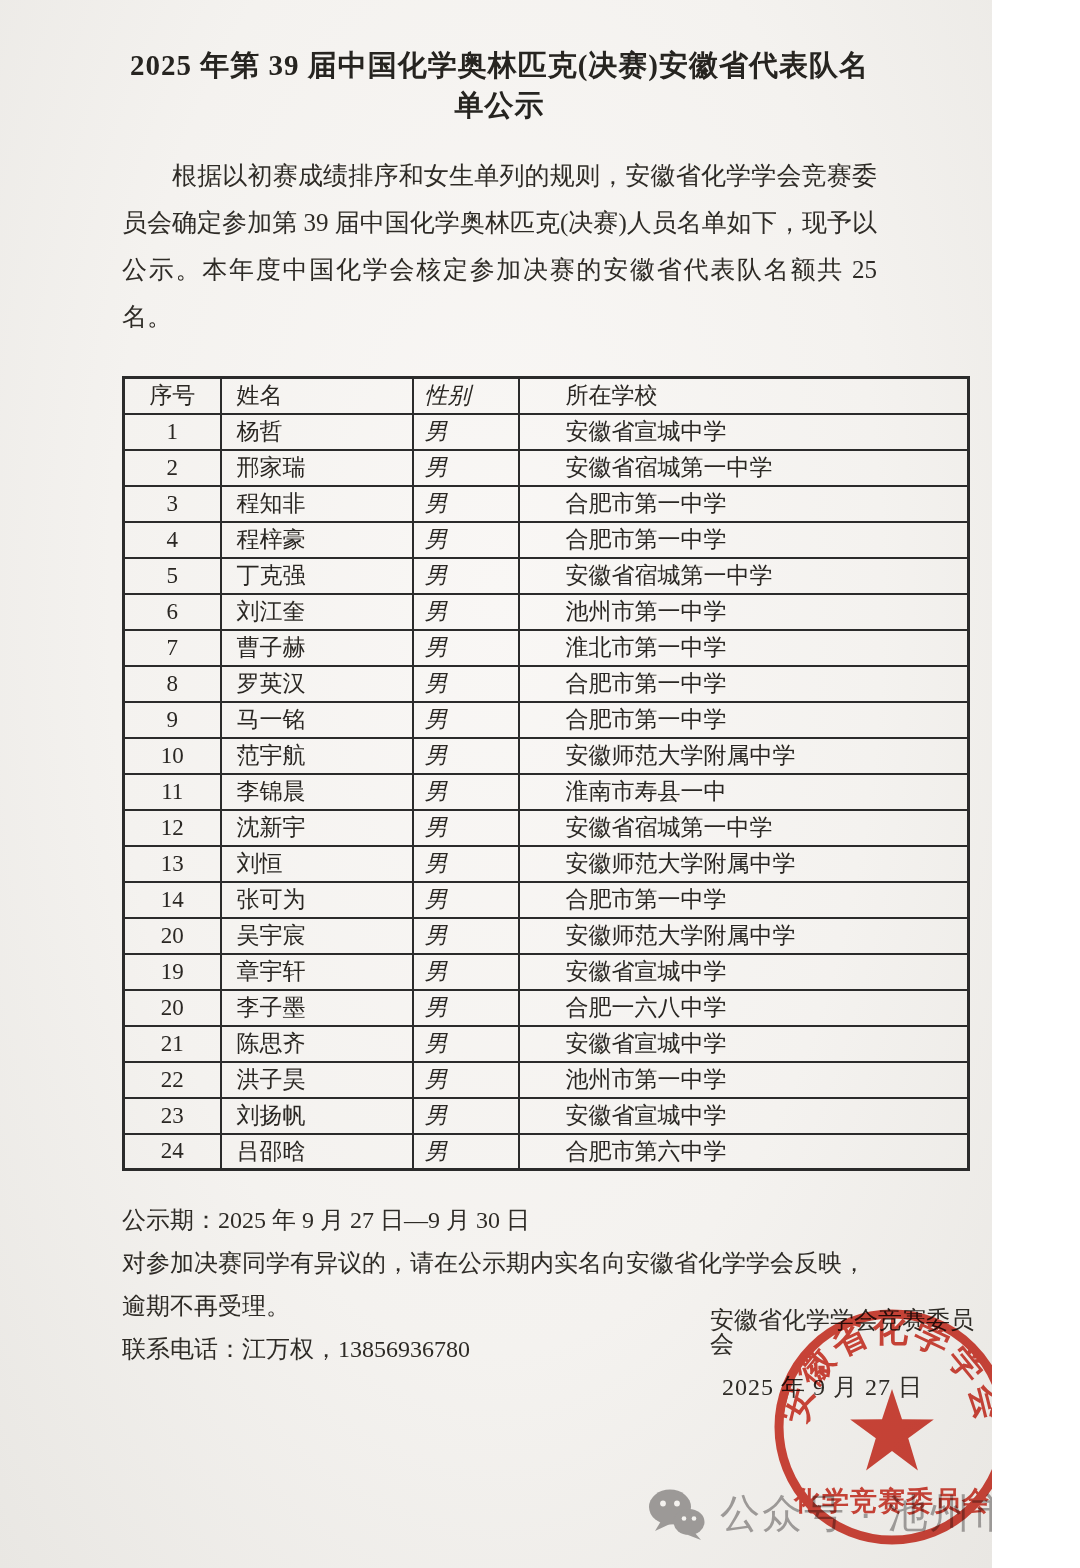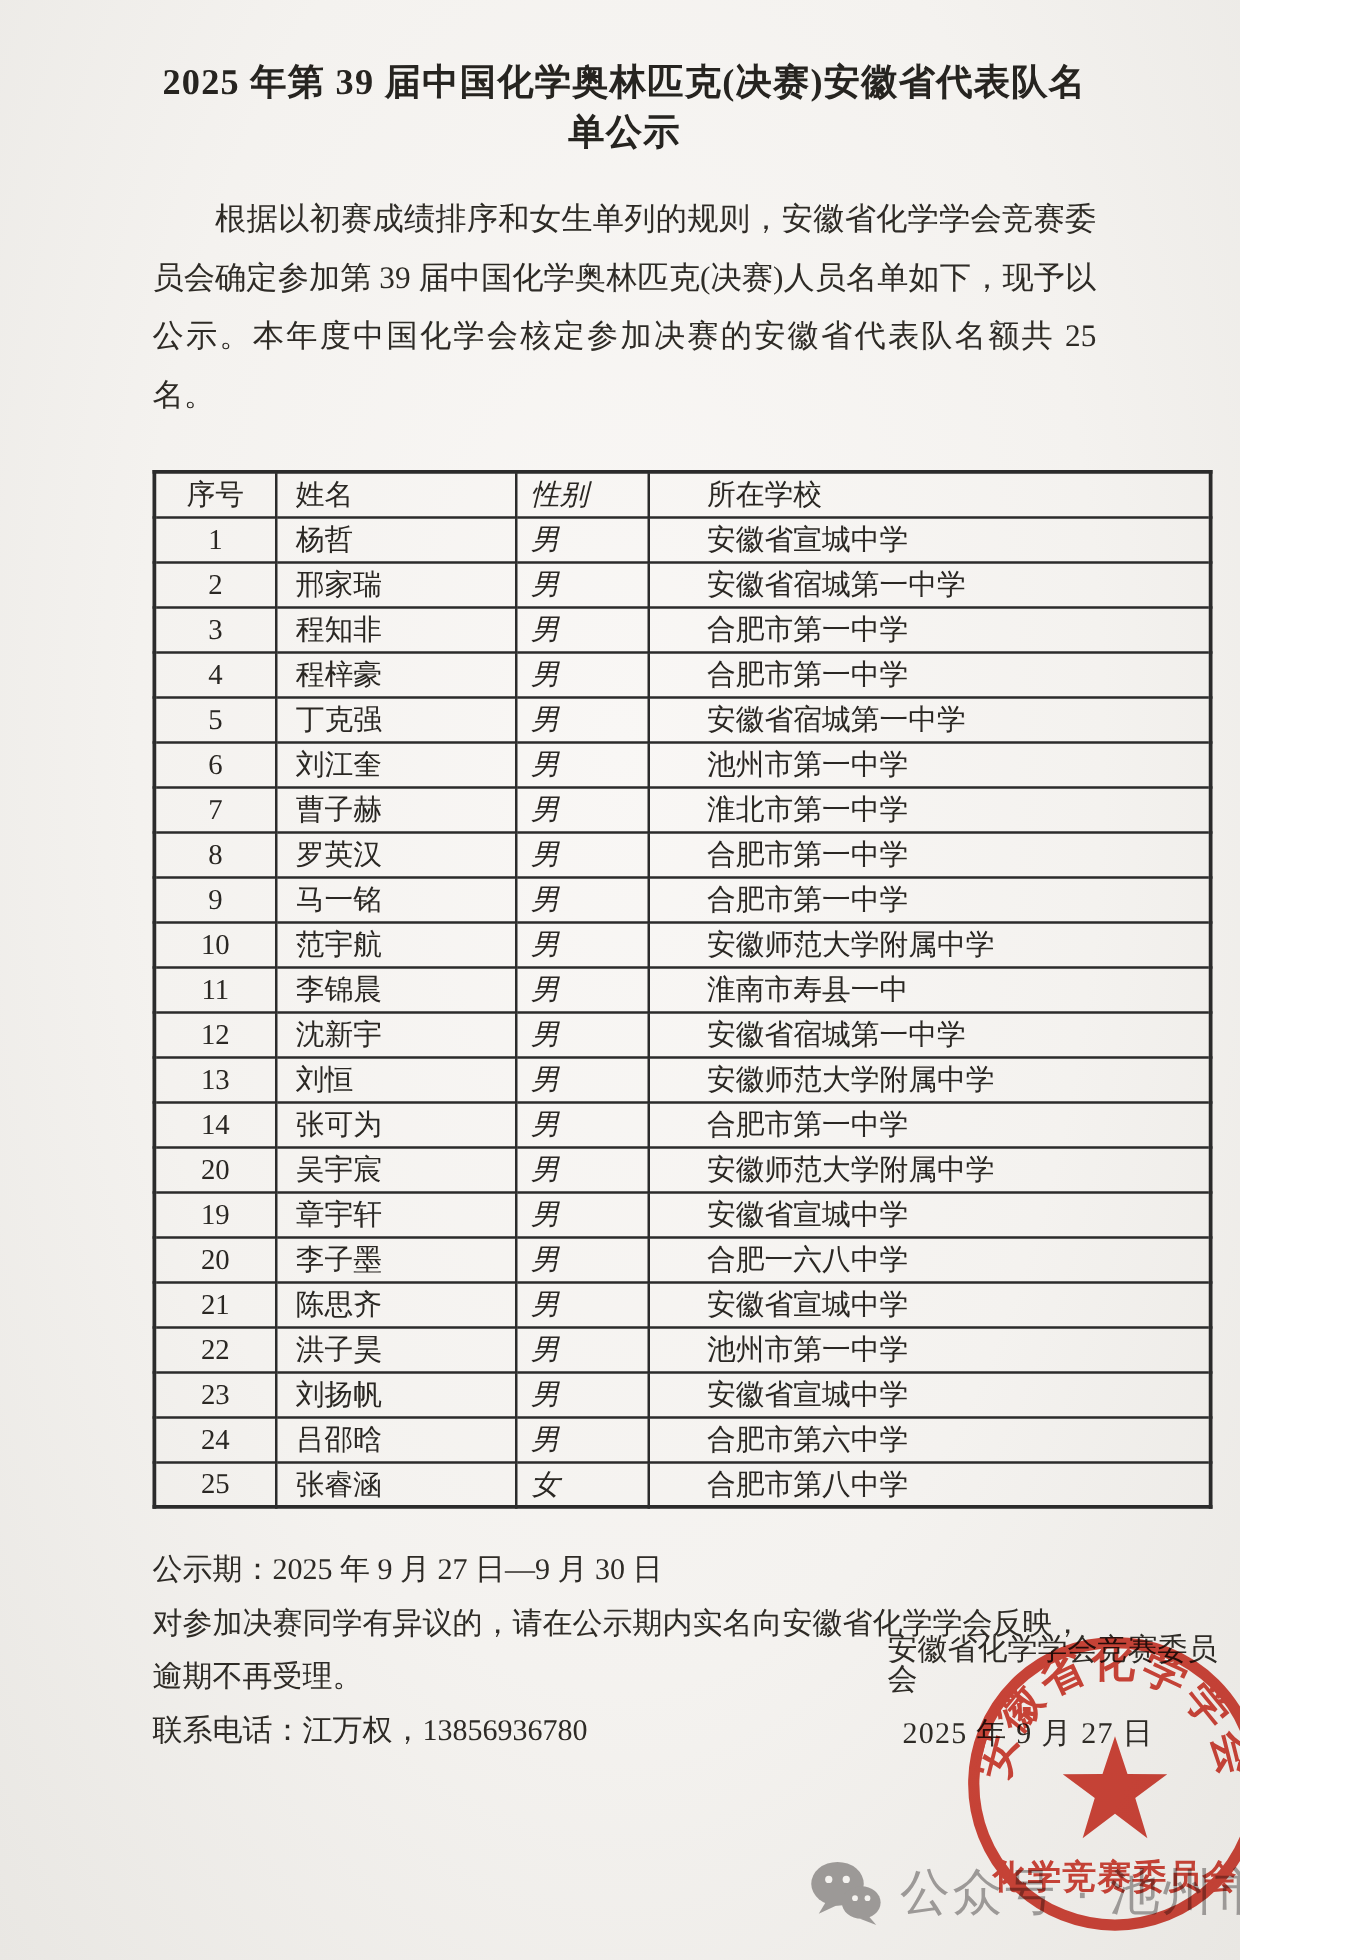--- a/index.html
+++ b/index.html
@@ -233,26 +233,20 @@
     <td class="c3">安徽省宣城中学</td>
   </tr>
 
   <tr>
     <td class="c0">24</td>
     <td class="c1">吕邵晗</td>
     <td class="c2">男</td>
     <td class="c3">合肥市第六中学</td>
   </tr>
 
-  <tr>
-    <td class="c0">25</td>
-    <td class="c1">张睿涵</td>
-    <td class="c2">女</td>
-    <td class="c3">合肥市第八中学</td>
-  </tr>
 </tbody>
     </table>
 
     <div class="footer-notes">
       <div>公示期：2025 年 9 月 27 日—9 月 30 日</div>
       <div>对参加决赛同学有异议的，请在公示期内实名向安徽省化学学会反映，逾期不再受理。</div>
       <div>联系电话：江万权，13856936780</div>
     </div>
   </div>
 

